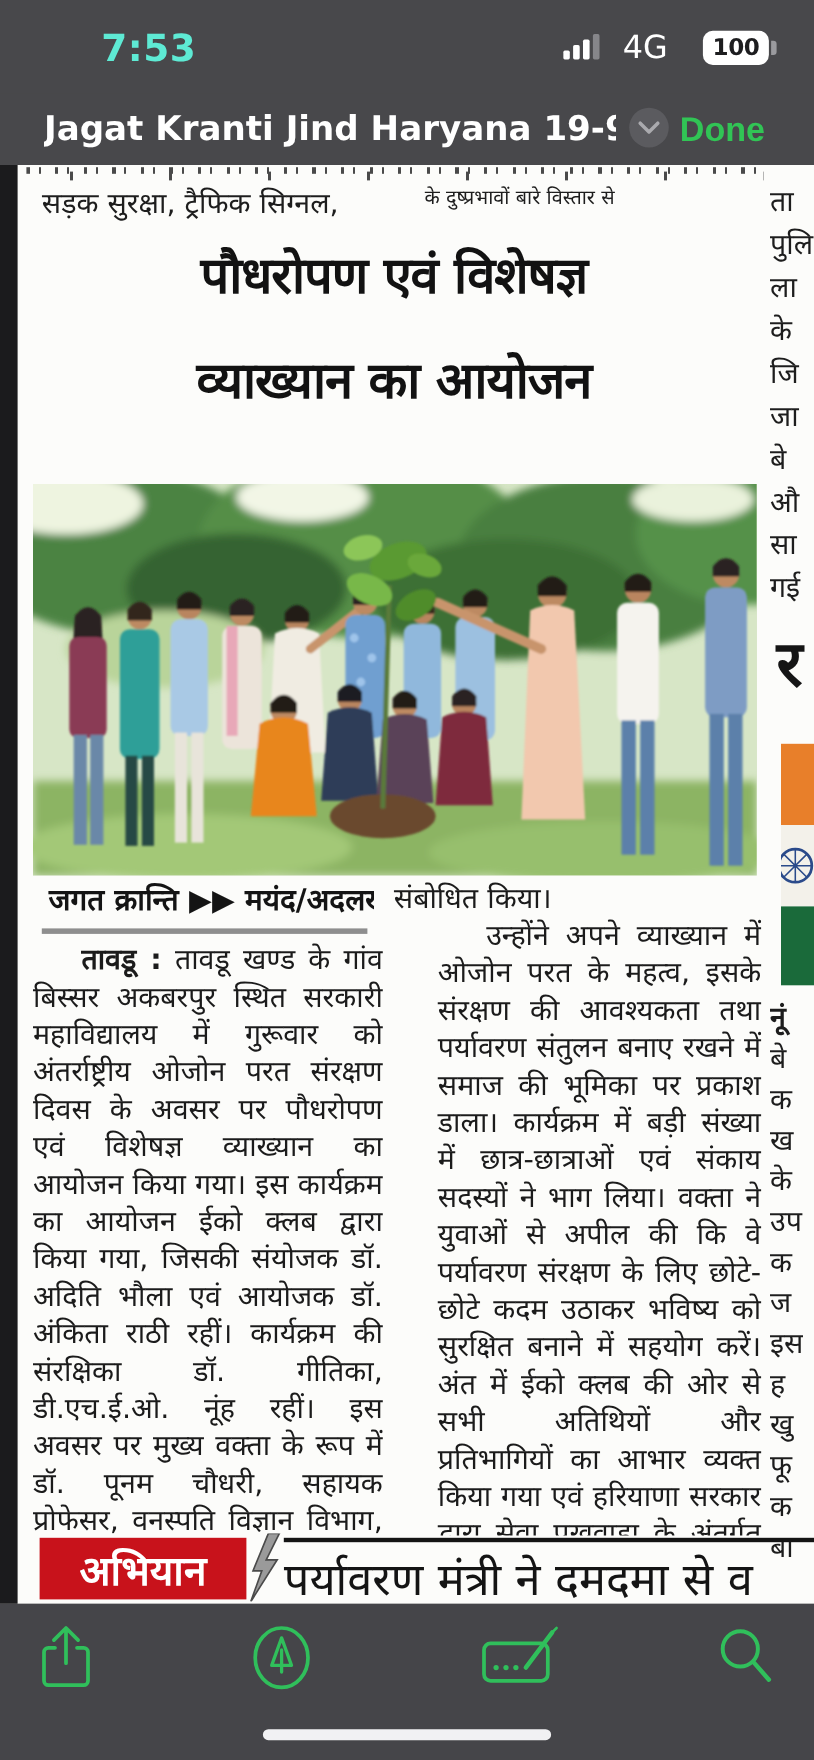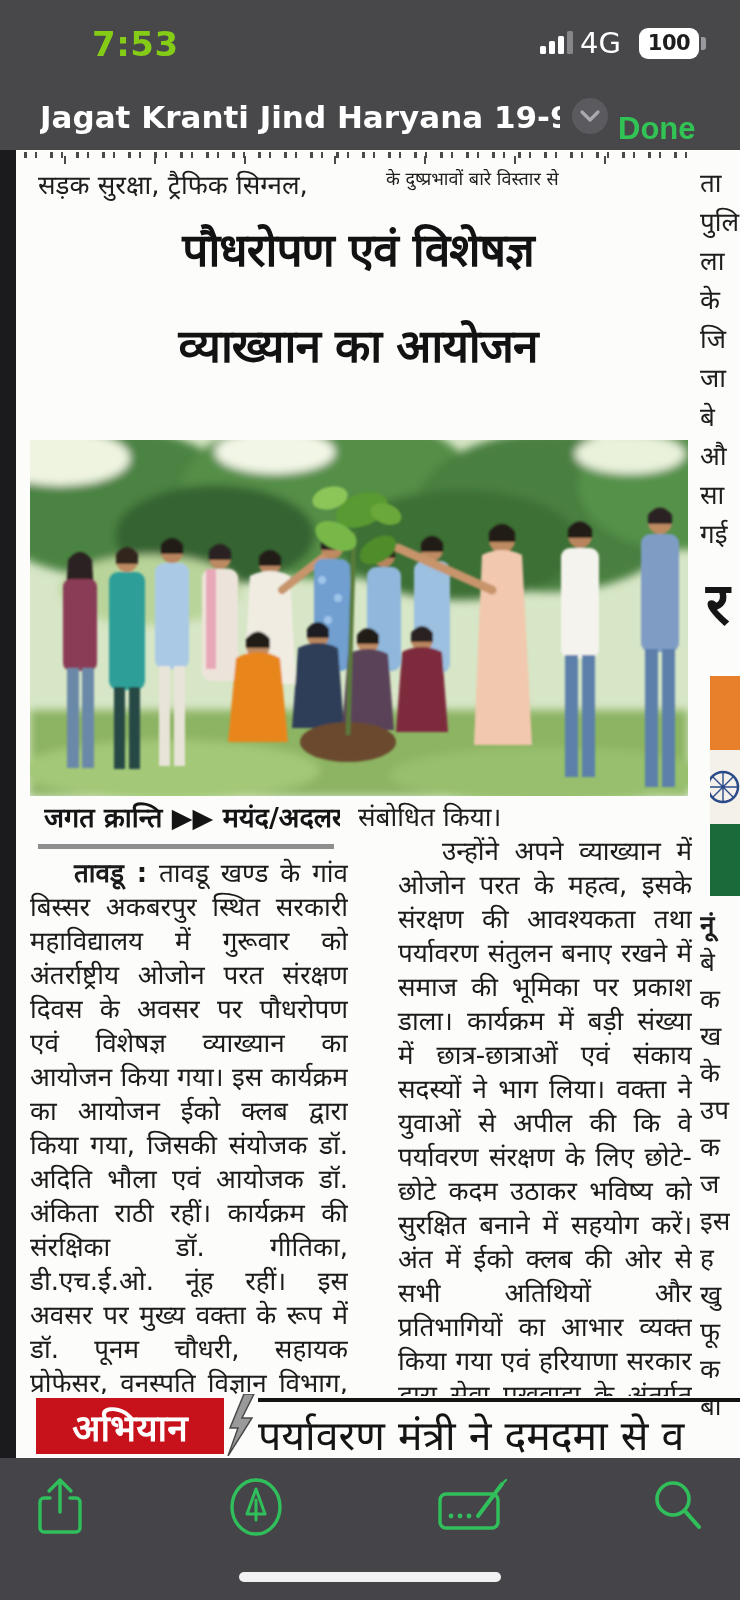--- a/index.html
+++ b/index.html
@@ -2,37 +2,37 @@
 <html><head>
 <meta charset="utf-8">
 <style>
   html,body{margin:0;padding:0;background:#2a2a2c;}
   *{box-sizing:border-box;}
   .screen{position:relative;width:740px;height:1600px;background:#48484b;overflow:hidden;
           font-family:"DejaVu Sans",sans-serif;}
 
   
   .status-bar{position:absolute;top:0;left:0;width:740px;height:85px;background:#48484b;}
-  .status-time{position:absolute;left:92px;top:24px;width:120px;color:#84cc16;font-size:34px;
+  .status-time{position:absolute;left:92px;top:24px;width:120px;color:#5eead4;font-size:34px;
                font-weight:600;letter-spacing:.5px;}
-  .status-right{position:absolute;right:34px;top:26px;display:flex;align-items:center;}
+  .status-right{position:absolute;right:34px;top:26px;display:flex;align-items:center;gap:14px;}
   .net-label{color:#fff;font-size:29px;font-weight:500;}
   .battery{position:relative;width:60px;height:31px;background:#fff;border-radius:9px;
            display:flex;align-items:center;justify-content:center;}
   .battery span{color:#1d1d1f;font-size:21px;font-weight:700;letter-spacing:-.5px;}
   .battery-nub{width:5px;height:13px;background:#9a9a9e;border-radius:0 3px 3px 0;margin-left:2px;}
 
   
   .nav-bar{position:absolute;top:85px;left:0;width:740px;height:65px;background:#48484b;}
   .doc-title{position:absolute;left:40px;top:14px;width:520px;height:42px;overflow:hidden;
              color:#fff;font-size:31px;font-weight:600;white-space:nowrap;}
   .chev-btn{position:absolute;left:572px;top:98px;width:36px;height:36px;border-radius:50%;
             background:#5b5b5f;border:none;padding:0;display:flex;align-items:center;justify-content:center;}
   .done-btn{position:absolute;left:618px;top:96px;width:110px;height:44px;background:none;border:none;
-            color:#31c455;font-size:31px;font-weight:600;text-align:left;padding:0;margin-top:11px;}
+            color:#31c455;font-size:31px;font-weight:600;text-align:left;padding:0;}
 
   
   .page{position:absolute;top:150px;left:0;width:740px;height:1308px;background:#fcfcfa;overflow:hidden;}
   .edge-black{position:absolute;top:150px;left:0;width:16px;height:1308px;background:#1b1b1d;}
   .cutline{position:absolute;left:24px;top:2px;width:670px;height:12px;opacity:.85;
     background:
       repeating-linear-gradient(90deg,#2c2c2c 0 3px,transparent 3px 11px,#2c2c2c 11px 13px,transparent 13px 26px),
       repeating-linear-gradient(90deg,transparent 0 40px,#2c2c2c 40px 42px,transparent 42px 90px);
     background-size:100% 6px,100% 12px;background-repeat:no-repeat;background-position:0 0,0 4px;}
   .pre-left{position:absolute;left:38px;top:16px;width:310px;height:38px;overflow:hidden;

